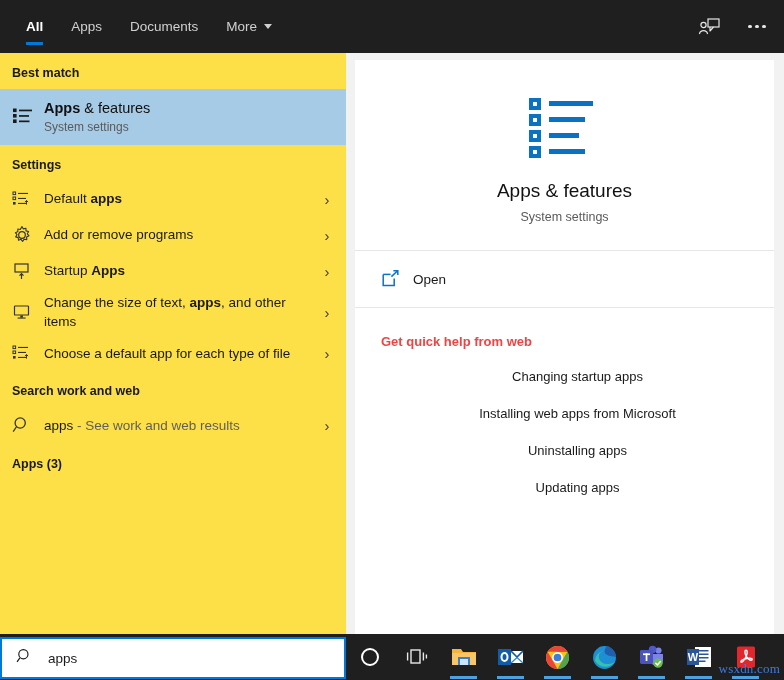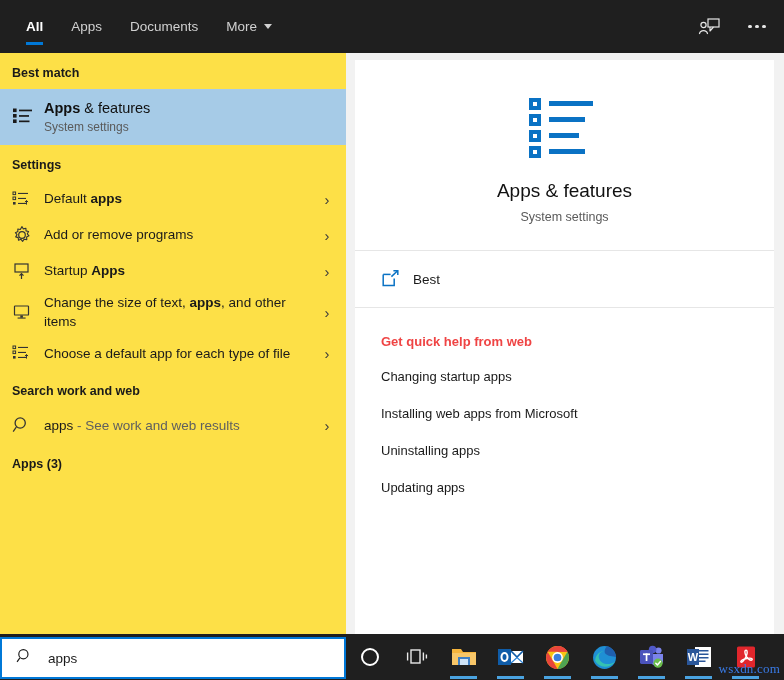--- a/index.html
+++ b/index.html
@@ -80,21 +80,21 @@
   .prev-title { font-size: 19px; color: #111; margin-bottom: 8px; }
   .prev-sub { font-size: 12.5px; color: #5a5a5a; }
   .divider { height: 1px; background: #e6e6e6; margin: 0; }
   .action {
     display: flex; align-items: center; height: 56px; padding-left: 26px; cursor: default;
   }
   .action .aico { width: 32px; display: flex; align-items: center; }
   .action .alabel { font-size: 13.5px; color: #1a1a1a; }
   .help { padding: 26px 0 0 26px; }
   .help-head { font-size: 13px; font-weight: bold; color: #ef4444; margin-bottom: 20px; }
-  .help-link { font-size: 13px; color: #1a1a1a; margin-bottom: 22px; cursor: default; }
+  .help-link { font-size: 13px; color: #1a1a1a; margin-bottom: 22px; cursor: default; text-align: center; }
 
   
   .taskbar {
     position: absolute; left: 0; bottom: 0; width: 784px; height: 46px;
     background: #1f1f1f; display: flex; align-items: center;
   }
   .searchbox {
     position: absolute; left: 0; bottom: 1px; width: 346px; height: 42px;
     background: #ffffff; border: 2px solid #0078d7;
     display: flex; align-items: center; padding-left: 14px;
@@ -288,21 +288,21 @@
 
     <div class="action">
       <div class="aico">
         <svg width="20" height="20" viewBox="0 0 20 20">
           <path d="M2.2 5.4 L2.2 16.4 L13.2 16.4 L13.2 9.6" fill="none" stroke="#0a72c4" stroke-width="1.5"></path>
           <path d="M2.2 5.4 L9.6 5.4" fill="none" stroke="#0a72c4" stroke-width="1.5"></path>
           <path d="M10.4 7.6 L16.6 1.8" fill="none" stroke="#0a72c4" stroke-width="1.5"></path>
           <path d="M12.4 1.8 L16.8 1.8 L16.8 6.1" fill="none" stroke="#0a72c4" stroke-width="1.5"></path>
         </svg>
       </div>
-      <div class="alabel">Best</div>
+      <div class="alabel">Open</div>
     </div>
 
     <div class="divider"></div>
 
     <div class="help">
       <div class="help-head">Get quick help from web</div>
       <div class="help-link">Changing startup apps</div>
       <div class="help-link">Installing web apps from Microsoft</div>
       <div class="help-link">Uninstalling apps</div>
       <div class="help-link">Updating apps</div>

